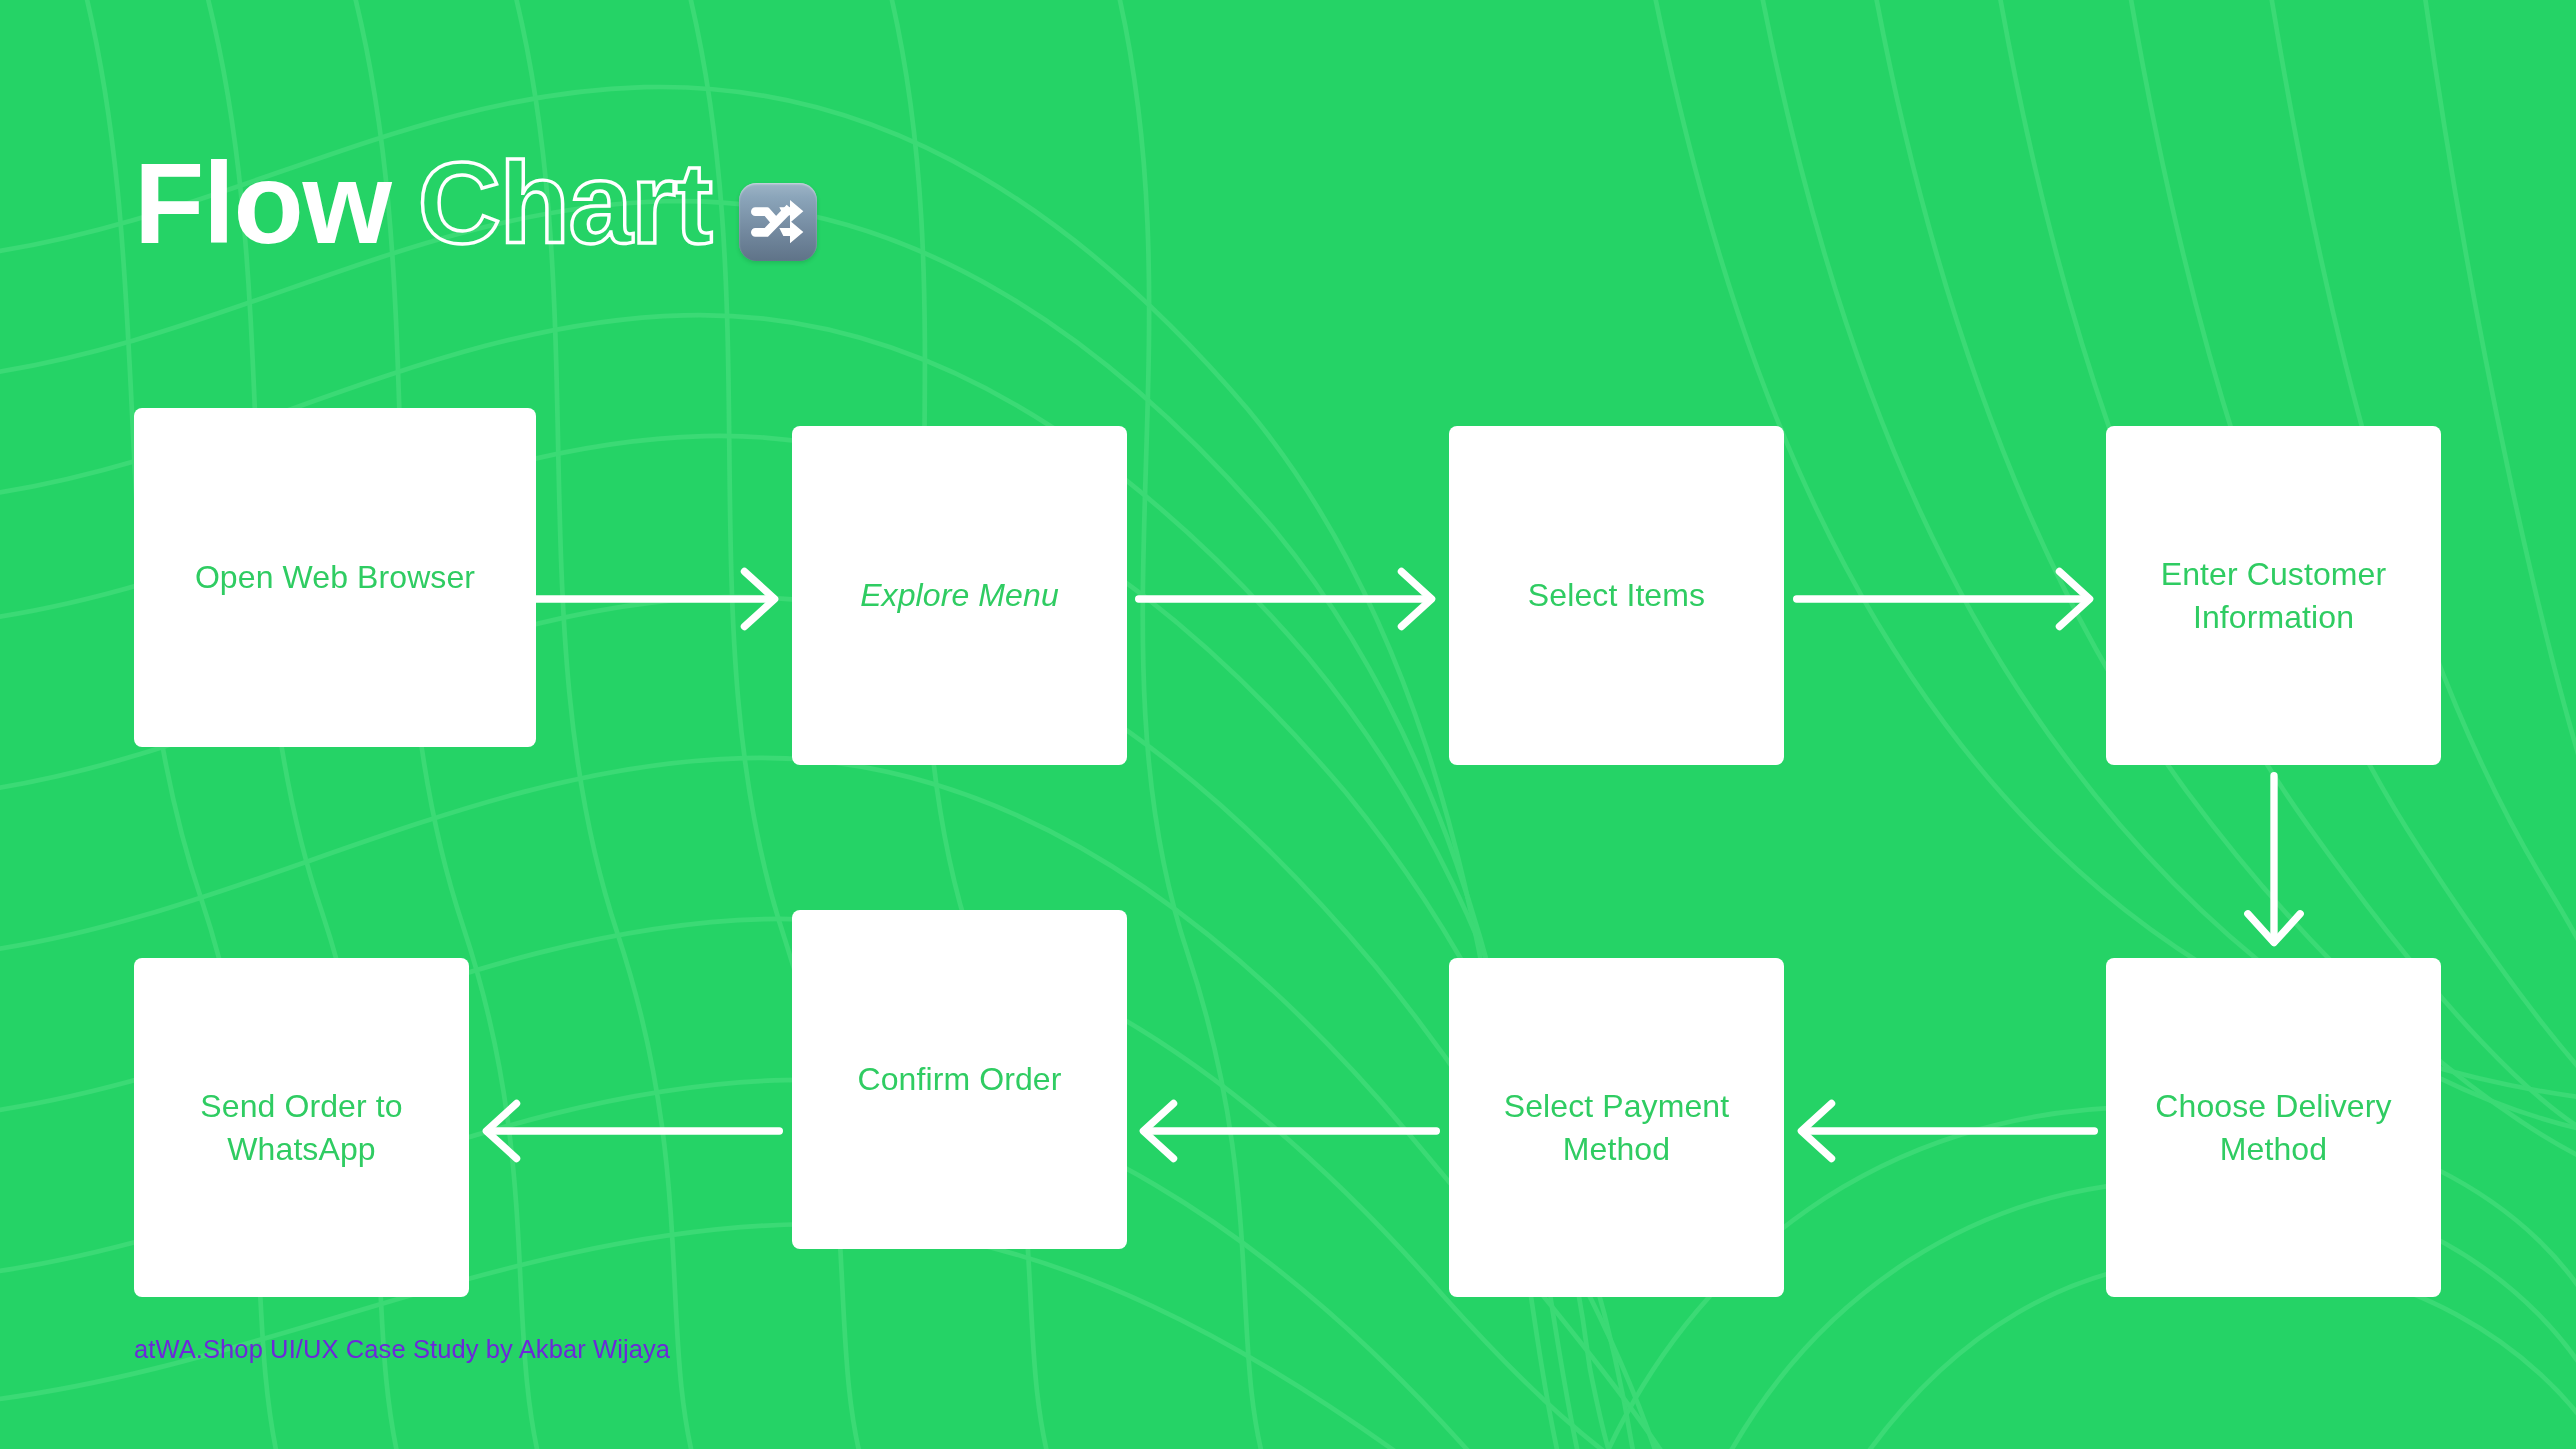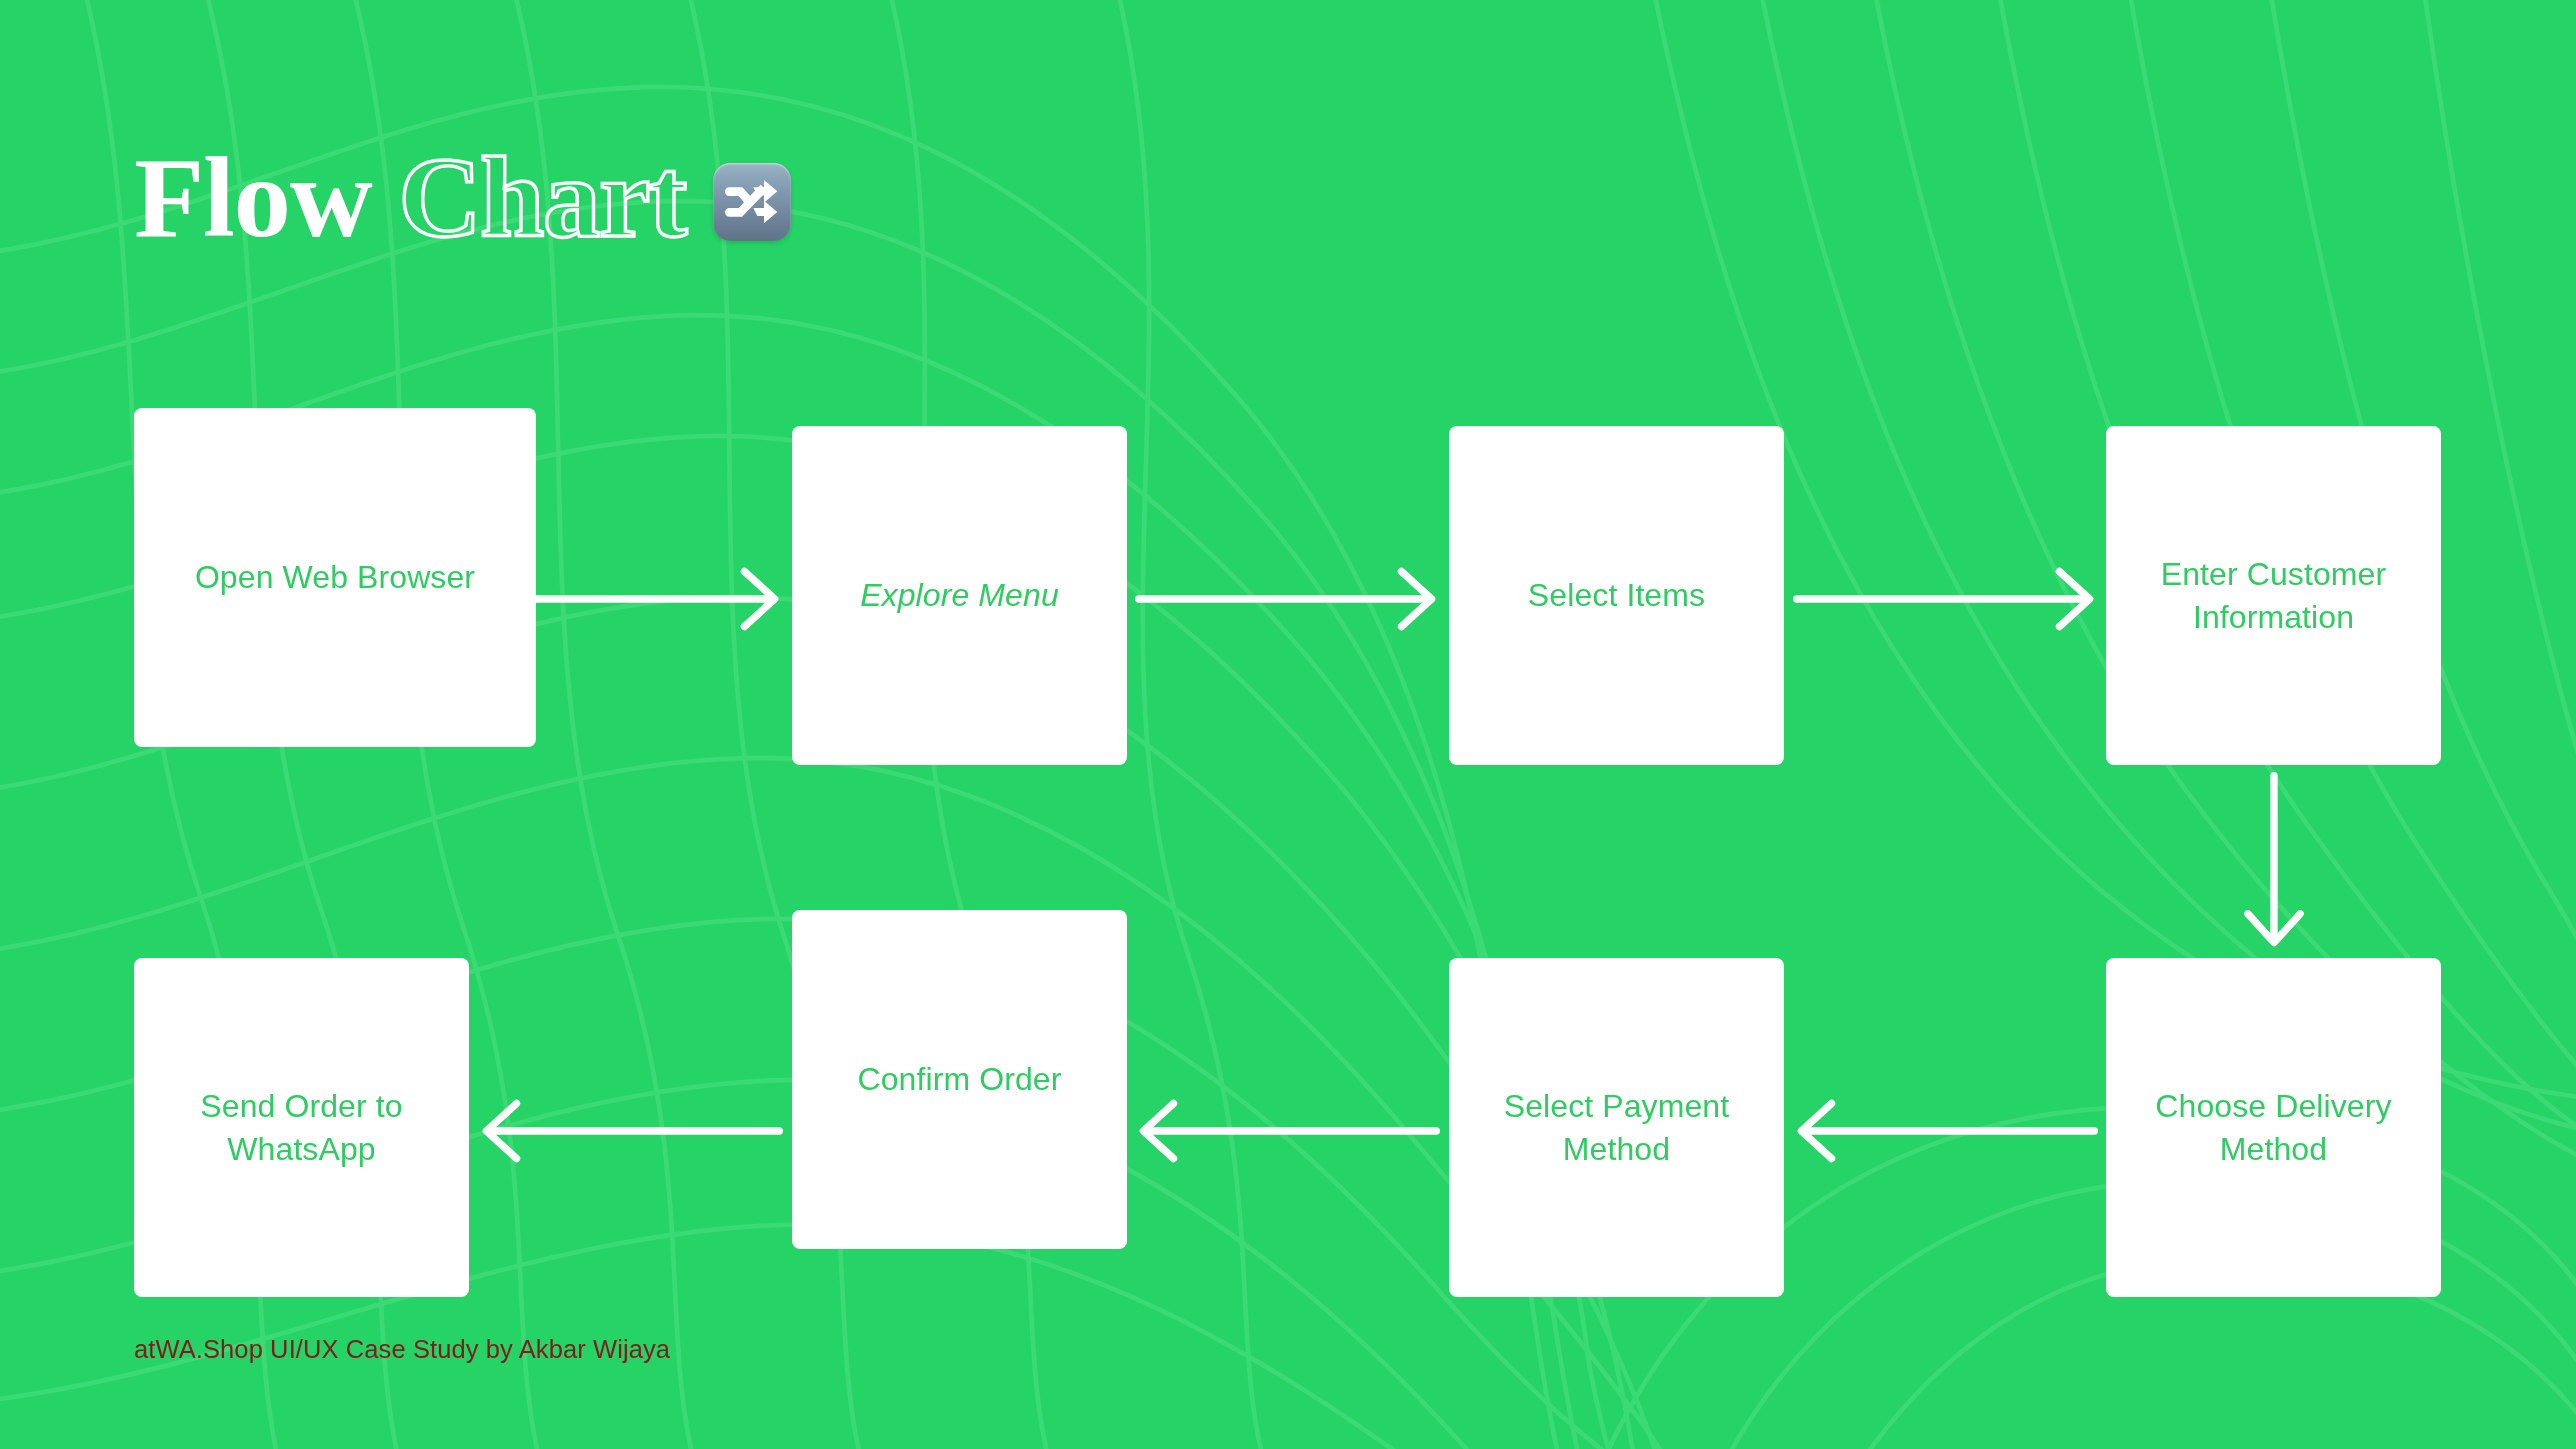--- a/index.html
+++ b/index.html
@@ -36,24 +36,23 @@
     inset: 0;
     z-index: 5;
   }
 
   
   #header {
     position: absolute;
     left: 134px;
     top: 134px;
     display: flex;
-    align-items: center;
+    align-items: flex-end;
     gap: 27px;
     height: 127px;
-    font-family: Liberation Serif, serif;
   }
   .title-word {
     font-size: 115px;
     font-weight: 700;
     letter-spacing: -1.3px;
     line-height: 1;
     white-space: nowrap;
   }
   .title-solid {
     color: #ffffff;
@@ -102,21 +101,21 @@
   .arrow {
     position: absolute;
   }
   .arrow svg { display: block; overflow: visible; }
 
   
   #footer-credit {
     position: absolute;
     left: 134px;
     top: 1335px;
-    color: #7f1d1d;
+    color: #6d28d9;
     font-size: 25.5px;
     letter-spacing: 0.1px;
     white-space: nowrap;
   }
 </style>
 </head>
 <body>
 
 <div id="bg-base"></div>
 

